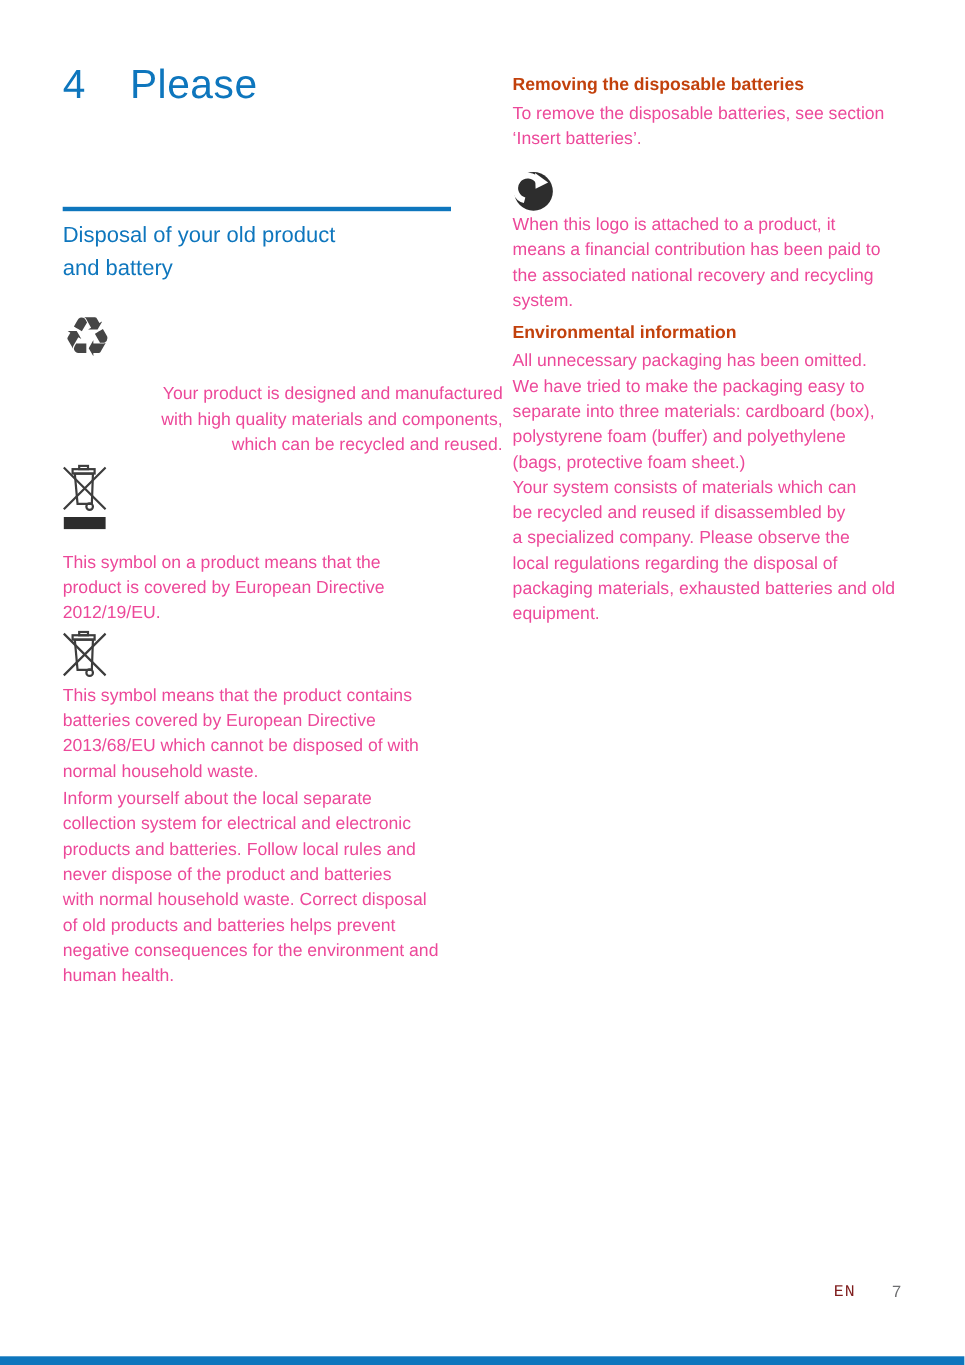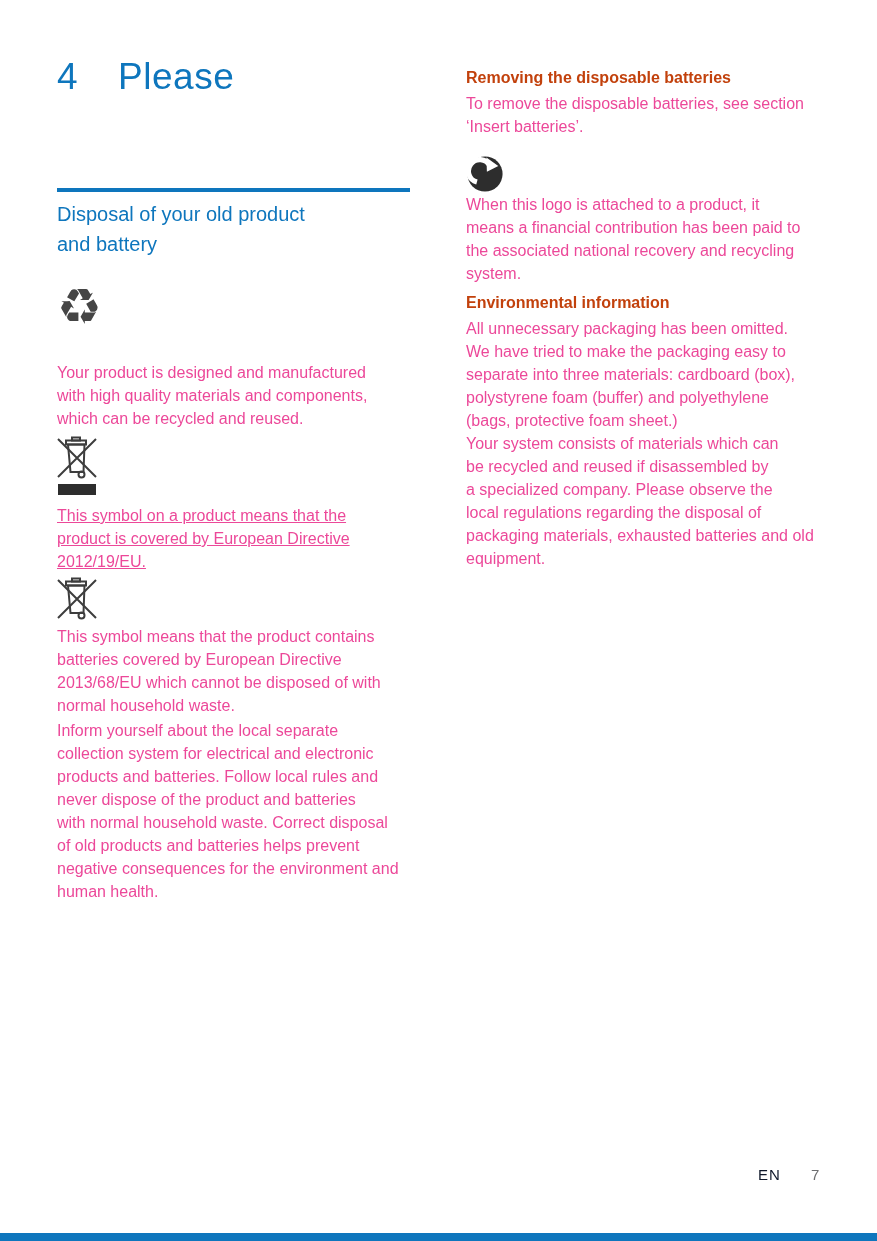--- a/index.html
+++ b/index.html
@@ -45,38 +45,38 @@
   }
 
   .recycle-glyph {
     margin-top:22px;
     font-family:"DejaVu Sans", sans-serif;
     font-size:50px; line-height:52px; color:#454545;
   }
   .weee-block { margin-top:6px; }
   .weee-bar { width:38px; height:11px; background:#2d2d2d; margin:4px 0 0 1px; }
 
-  .m-p1 { margin-top:28px; }
-  .m-p2 { margin-top:9px;text-decoration:underline; }
+  .m-p1 { margin-top:14px;text-align:right; }
+  .m-p2 { margin-top:19px; }
   .m-bat { margin-top:4px; }
   .m-p3 { margin-top:4px; }
   .m-p4 { margin-top:2px; }
 
   .m-rh1 { margin-top:66px; }
   .m-rp1 { margin-top:3px; }
   .green-dot { margin-top:17px; }
   .m-rp2 { }
   .m-rh2 { margin-top:6px; }
   .m-rp3 { margin-top:3px; }
 
   .footer {
     position:absolute; top:1166px; left:0; width:877px;
     font-size:15px;
   }
-  .footer-lang { position:absolute; left:758px; color:#0f172a; letter-spacing:1px; }
+  .footer-lang { position:absolute; left:758px; color:#7f1d1d; letter-spacing:1px;font-family:Liberation Mono, monospace; }
   .footer-page { position:absolute; left:811px; color:#6d6e70; }
 
   .bottom-bar {
     position:absolute; left:0; right:0; bottom:0; height:8px;
     background:#0e76bd;
   }
   svg { display:block; }
 </style>
 </head>
 <body>

